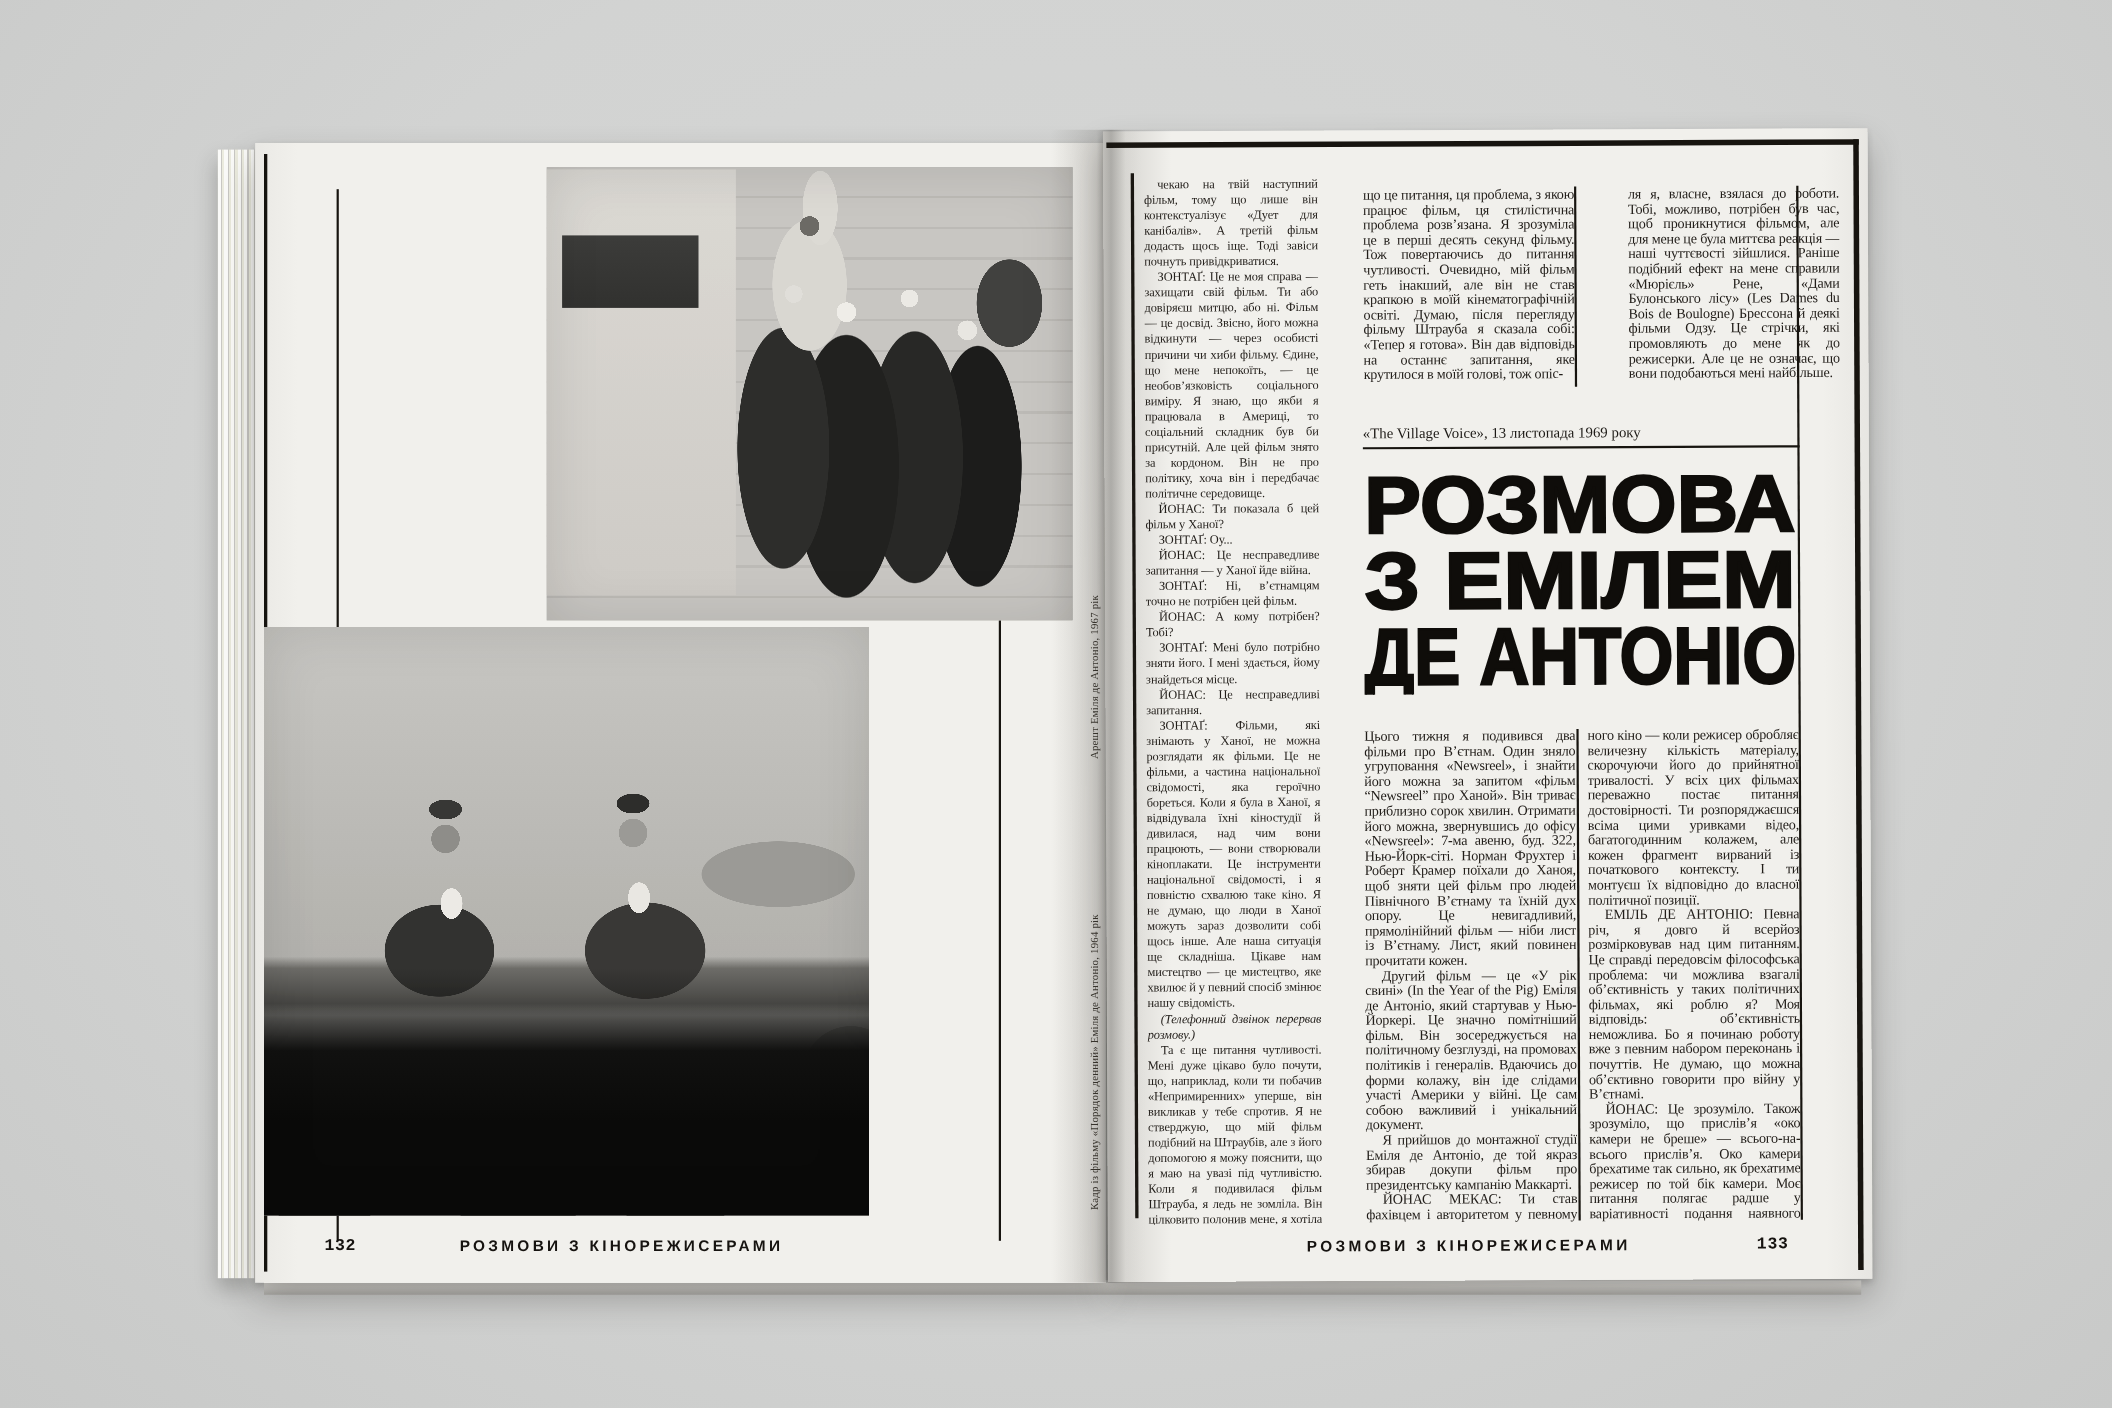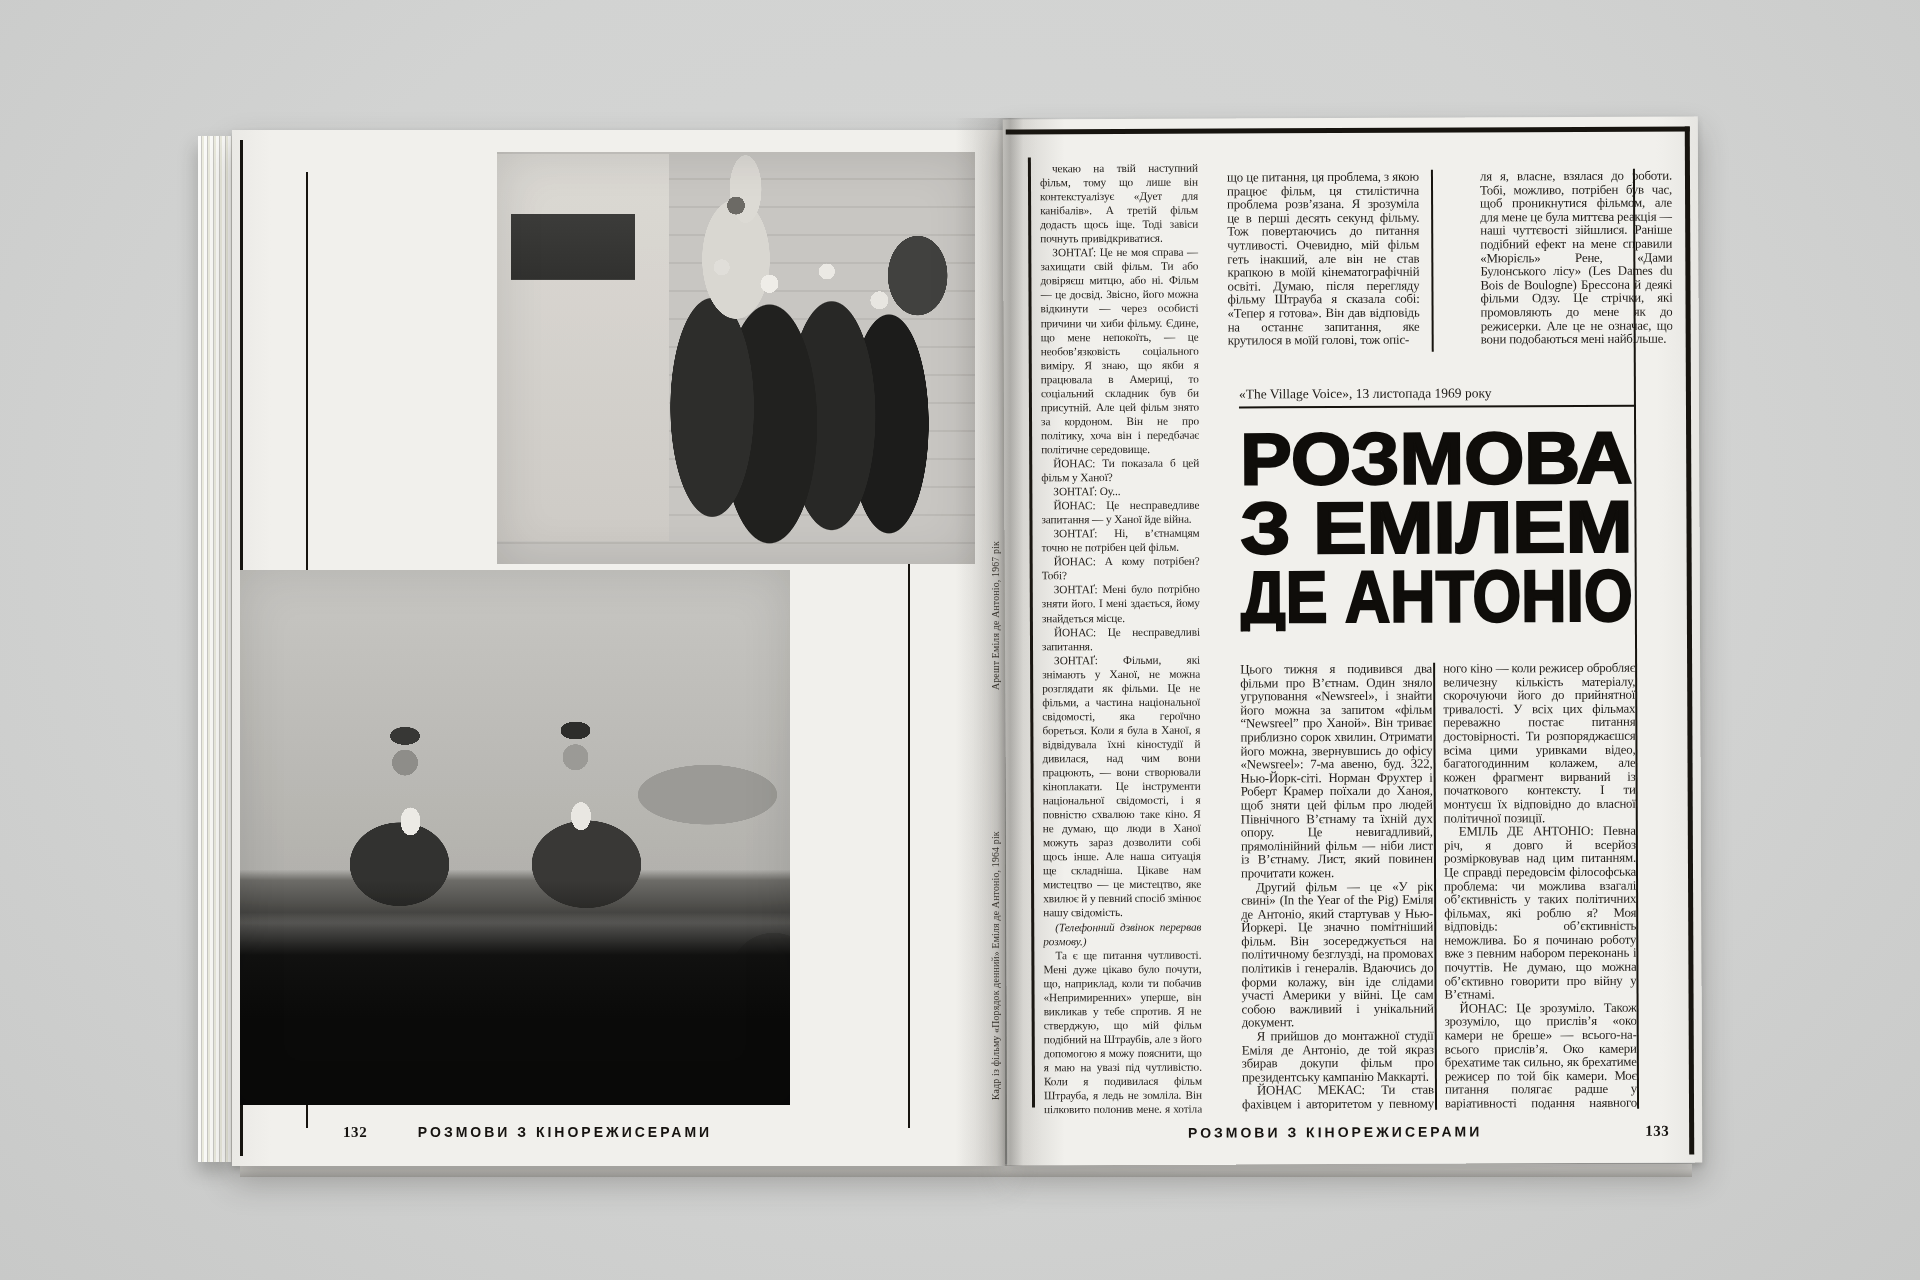--- a/index.html
+++ b/index.html
@@ -72,35 +72,35 @@
 
   
   .bodytext{color:#211d19;text-align:justify;overflow:hidden;position:absolute;}
   .bodytext p{margin:0;}
   #col1{left:37px;top:42px;width:158px;height:952px;font-size:11.3px;line-height:14.05px;letter-spacing:-0.1px;}
   #col1 p{text-indent:12px;}
   .bigcol{font-size:12.9px;line-height:13.6px;letter-spacing:-0.2px;}
   .bigcol p{text-indent:15px;}
   .bodytext p.ni{text-indent:0;}
   .bodytext p.it{font-style:italic;}
-  #cont-a{left:224px;top:53px;width:192px;height:182px;}
+  #cont-a{left:236px;top:53px;width:192px;height:182px;}
   #cont-b{left:438px;top:53px;width:192px;height:182px;margin-left:39px;}
   #art-a{left:235px;top:545px;width:192px;height:449px;}
   #art-b{left:438px;top:545px;width:192px;height:449px;}
 
   #dateline{position:absolute;left:235px;top:268px;width:396px;font-size:13.5px;color:#1d1a16;}
   #dateline-rule{left:235px;top:288px;width:397px;height:2px;}
 
   #headline{position:absolute;left:233px;top:306px;width:398px;}
   #headline svg{display:block;margin:0 0 0 0;}
   #headline text{font-family:"Liberation Sans",sans-serif;font-weight:700;fill:#0f0d0a;stroke:#0f0d0a;stroke-width:2.2px;}
 
   
-  .folio{position:absolute;font-family:Liberation Serif, serif;font-weight:700;font-size:15px;
-         letter-spacing:.6px;color:#161310;margin-left:48px;}
+  .folio{position:absolute;font-family:Liberation Mono, monospace;font-weight:700;font-size:15px;
+         letter-spacing:.6px;color:#161310;}
   .runtitle{position:absolute;font-family:"Liberation Sans",sans-serif;font-weight:700;font-size:14px;
          letter-spacing:3px;color:#161310;white-space:nowrap;transform:translateX(-50%);}
 </style>
 </head>
 <body>
 
 <div id="stage">
 
   <div id="page-stack"></div>
   <div id="bottom-stack"></div>

